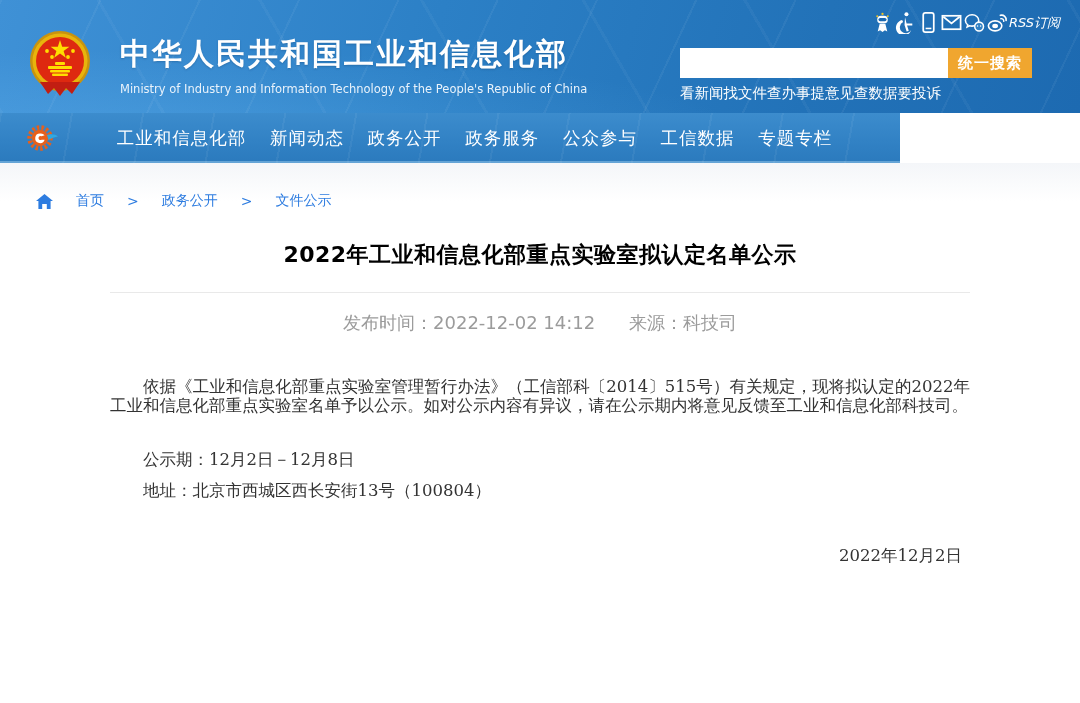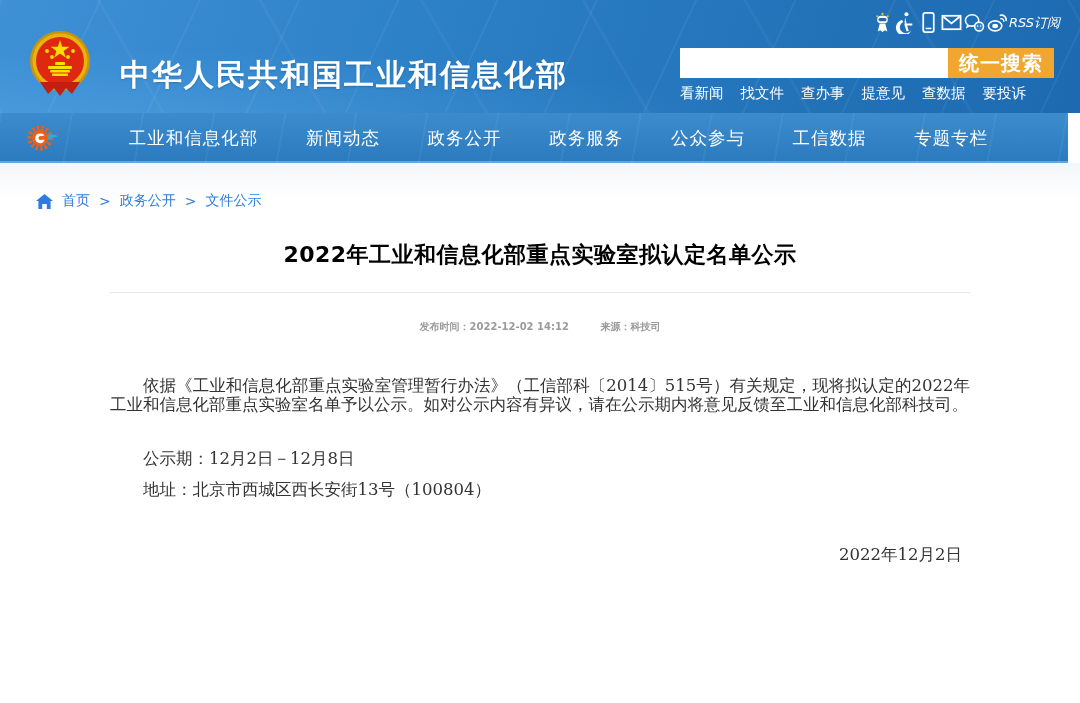--- a/index.html
+++ b/index.html
@@ -32,58 +32,58 @@
   .site-subtitle { color:#e8f2fb; font-size:11.5px; margin-top:7px; white-space:nowrap; }
   .toolbar { position:absolute; top:11px; right:20px; display:flex; align-items:center; z-index:2;font-style:italic; }
   .toolbar .ticon { width:23px; height:23px; display:block; cursor:pointer; }
   .rss-label { color:#ffffff; font-size:13px; cursor:pointer; }
   .search-row { position:absolute; top:48px; left:680px; display:flex; z-index:2; }
   .search-input {
     width:268px; height:30px; border:none; outline:none; background:#ffffff;
     padding:0 10px; font-size:14px; color:#333;
   }
   .search-btn {
-    width:106px; height:30px; border:none; background:#F0A62F; color:#ffffff;
-    font-size:20px; font-weight:bold; letter-spacing:1px; cursor:pointer;
-  }
-  .quick-links { position:absolute; top:84px; left:680px; display:flex; gap:17px; z-index:2; }
+    width:84px; height:30px; border:none; background:#F0A62F; color:#ffffff;
+    font-size:15px; font-weight:bold; letter-spacing:1px; cursor:pointer;
+  }
+  .quick-links { position:absolute; top:84px; left:680px; display:flex; z-index:2; }
   .quick-links span { color:#ffffff; font-size:14.5px; cursor:pointer; white-space:nowrap; }
   
   .nav {
-    position:relative; width:1068px; height:50px;
+    position:relative; width:900px; height:50px;
     background:linear-gradient(180deg,#3c8ccd 0%,#3181c4 60%,#2b7abd 100%);
     display:flex; align-items:center; padding:0 26px;
     box-shadow:inset 0 -2px 0 rgba(170,215,245,0.45);
   }
   .nav::before {
     content:""; position:absolute; inset:0;
     background:repeating-linear-gradient(100deg, rgba(255,255,255,0.05) 0 2px, transparent 2px 70px);
     pointer-events:none;
   }
   .nav-logo { width:34px; height:30px; flex:0 0 auto; z-index:2; }
   .nav-items { flex:1; display:flex; justify-content:space-around; align-items:center; padding:0 30px 0 45px; z-index:2; }
   .nav-item { color:#ffffff; font-size:17.5px; cursor:pointer; white-space:nowrap; letter-spacing:1px; }
   
   .main-area { background:linear-gradient(180deg,#f4f6f9 0%,#ffffff 38px); min-height:540px; }
   .breadcrumb {
-    display:flex; align-items:center; gap:9px; padding:29px 0 0 36px;
+    display:flex; align-items:center; gap:23px; padding:29px 0 0 36px;
     font-size:14px; color:#2D7CE0;
   }
   .breadcrumb .crumb { cursor:pointer; }
   .breadcrumb .sep { color:#2D7CE0; }
   .home-icon { width:17px; height:15px; display:block; }
   
   .content { width:860px; margin:30px auto 0; }
   .article-title {
     text-align:center; font-size:22px; font-weight:bold; color:#000000;
     letter-spacing:0.5px;
     margin-top:9px;
   }
   .title-divider { border:none; border-top:1px solid #e9e9e9; margin-top:22px; }
-  .meta { text-align:center; margin-top:27px; font-size:10px; color:#9b9b9b;font-weight:bold; }
+  .meta { text-align:center; margin-top:18px; font-size:18px; color:#9b9b9b; }
   .meta span { margin:0 14px; }
   .article-body {
     margin-top:42px; font-family:"DejaVu Serif","Liberation Serif",serif;
     font-size:16.5px; color:#333333;
   }
   .para { text-indent:2em; line-height:19px; text-align:justify; }
   .info-lines { margin-top:29px; }
   .info-line { text-indent:2em; line-height:31px; }
   .attachment-line { margin-top:27px; text-indent:2em; line-height:31px; }
   .attachment-name { color:#333333; text-decoration:none; cursor:pointer; }
@@ -105,20 +105,21 @@
       <circle cx="45" cy="21" r="1.9" fill="#FFDE00"></circle>
       <circle cx="24" cy="27" r="1.9" fill="#FFDE00"></circle>
       <circle cx="40" cy="27" r="1.9" fill="#FFDE00"></circle>
       <rect x="20" y="36" width="24" height="3" rx="1" fill="#FFDE00"></rect>
       <rect x="22" y="40" width="20" height="2.4" rx="1" fill="#FFDE00"></rect>
       <rect x="24" y="43.5" width="16" height="2.4" rx="1" fill="#FFDE00"></rect>
       <rect x="27" y="32" width="10" height="3" rx="1" fill="#FFDE00"></rect>
     </svg>
     <div class="brand-text">
       <div class="site-title">中华人民共和国工业和信息化部</div>
+      <div class="site-subtitle">Ministry of Industry and Information Technology of the People's Republic of China</div>
     </div>
   </div>
 
   <div class="toolbar">
     <svg class="ticon" viewBox="0 0 24 24">
       <circle cx="12" cy="3" r="1.2" fill="#F5C51D"></circle>
       <circle cx="6.5" cy="5.5" r="1" fill="#F5C51D"></circle>
       <circle cx="17.5" cy="5.5" r="1" fill="#F5C51D"></circle>
       <rect x="6.5" y="5" width="11" height="8" rx="4" fill="#ffffff"></rect>
       <rect x="7.8" y="7.2" width="8.4" height="3.4" rx="1.7" fill="#1d6ab1"></rect>

